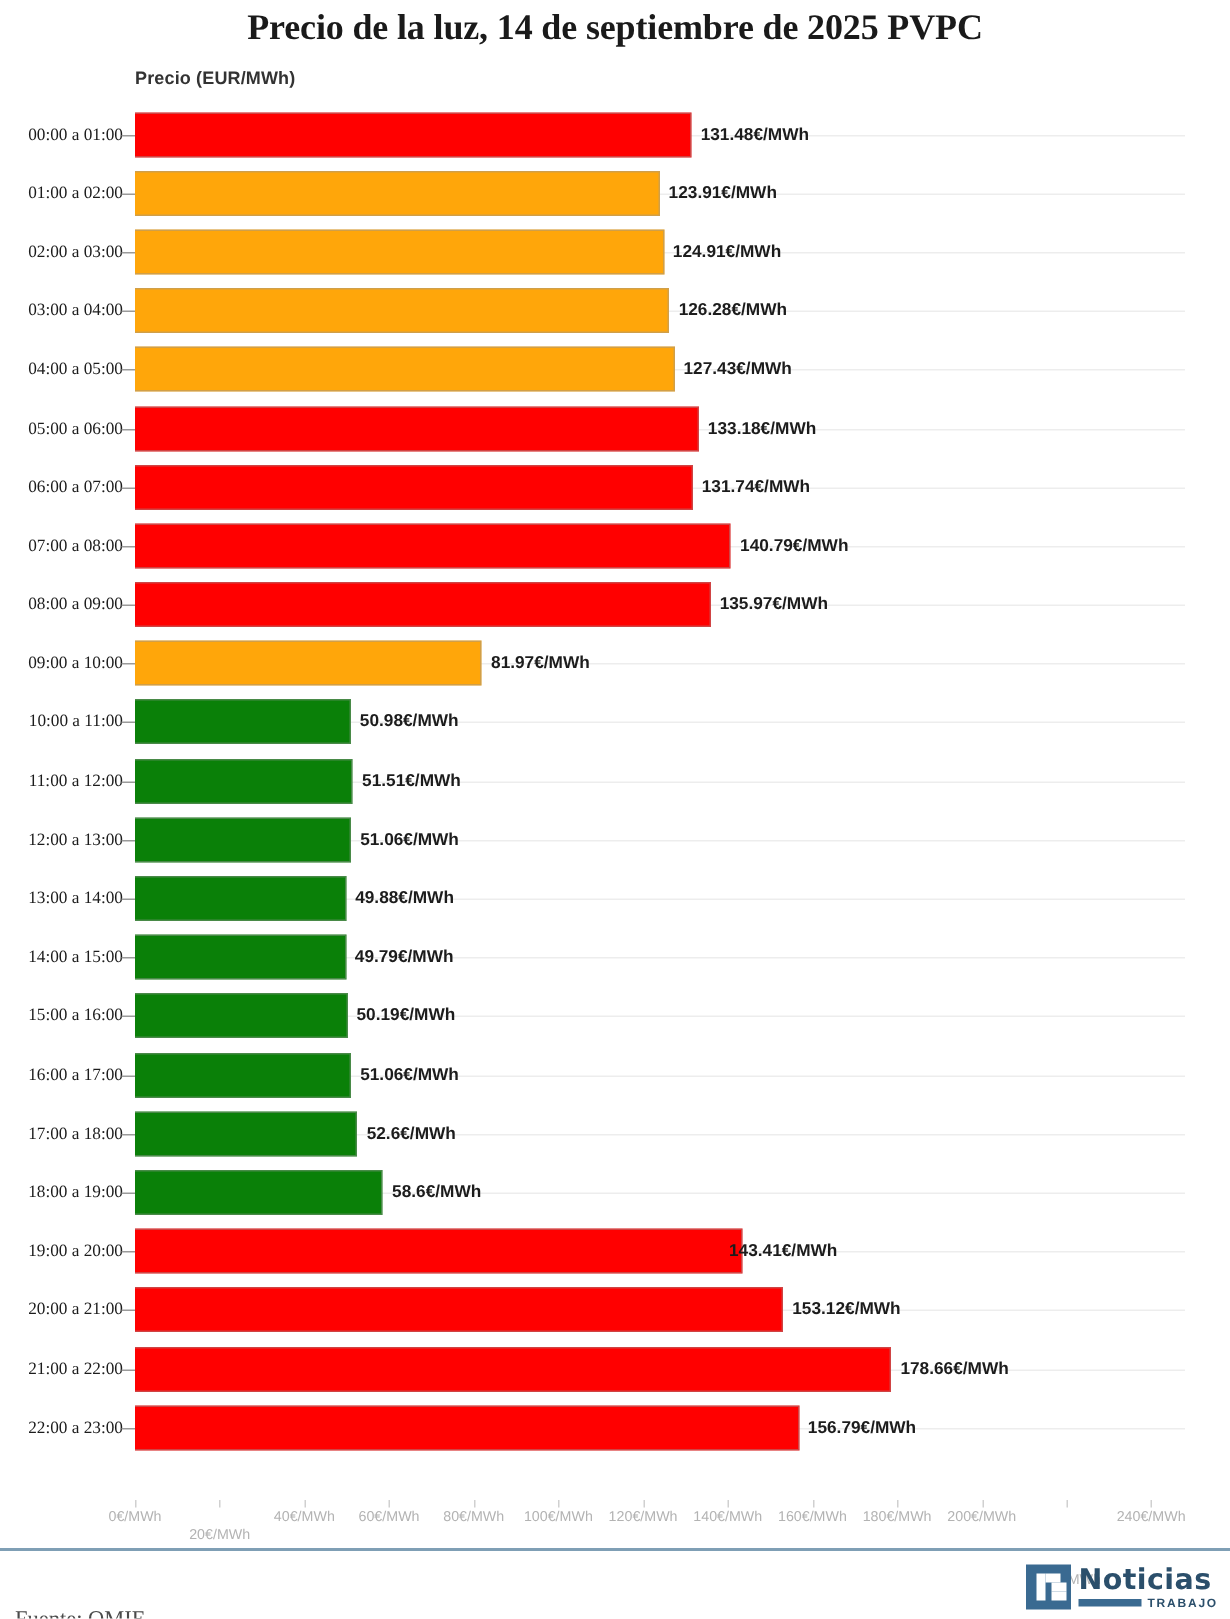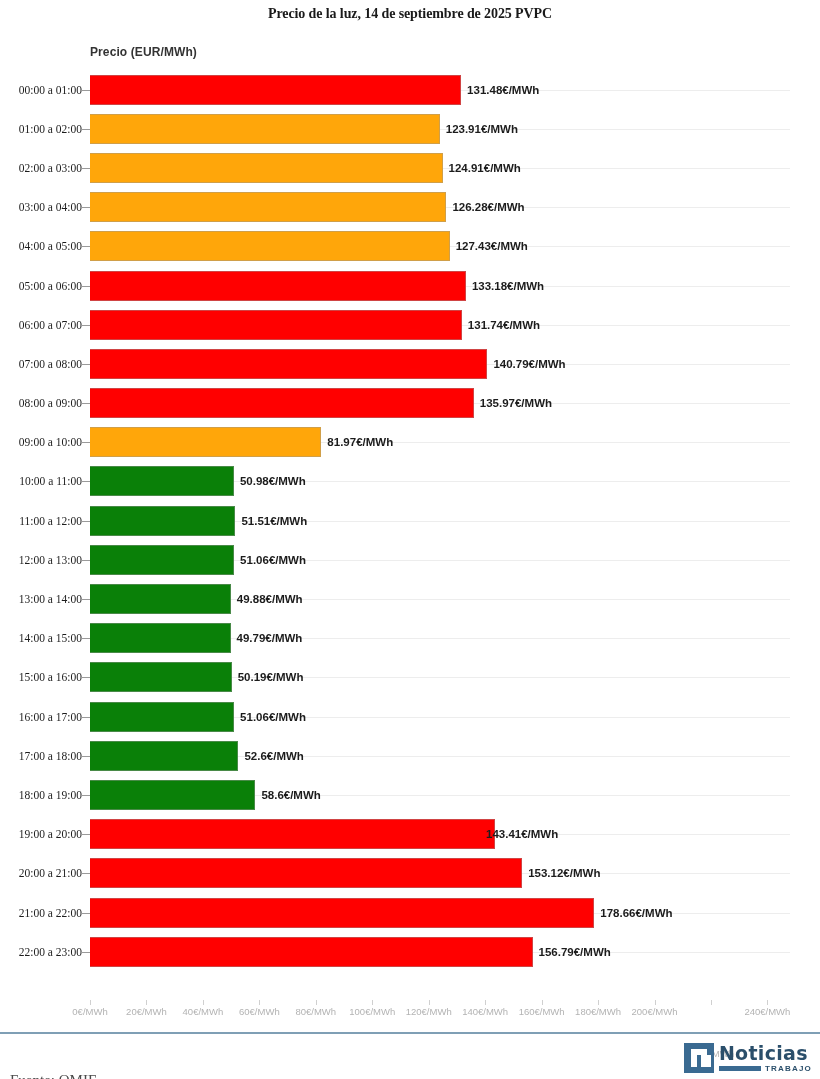--- a/index.html
+++ b/index.html
@@ -16,21 +16,21 @@
     background: #ffffff;
   }
 
   
   #chart-title {
     position: absolute;
     top: 6px; left: 0; width: 820px;
     text-align: center;
     font-family: "Liberation Serif", serif;
     font-weight: bold;
-    font-size: 14px;
+    font-size: 24px;
     color: #1a1a1a;
     letter-spacing: -0.1px;
   }
 
   
   #axis-title {
     position: absolute;
     top: 45px; left: 90px;
     font-size: 12px;
     font-weight: bold;
@@ -353,21 +353,21 @@
         <div class="tickmark"></div>
         <div class="bar" style="width: 442.552px; background: rgb(255, 0, 0);"></div>
         <div class="bar-value" style="left: 538.552px;">156.79€/MWh</div>
       </div>
     </div>
 
   <div id="xaxis">
       <div class="xtick-line" style="left: 90px;"></div>
       <div class="xtick-label" style="left: 90px;">0€/MWh</div>
       <div class="xtick-line" style="left: 146.452px;"></div>
-      <div class="xtick-label" style="left: 146.452px;">20€/MWh</div>
+      <div class="xtick-label" style="left: 146.452px; margin-top: 12px;">20€/MWh</div>
       <div class="xtick-line" style="left: 202.903px;"></div>
       <div class="xtick-label" style="left: 202.903px;">40€/MWh</div>
       <div class="xtick-line" style="left: 259.355px;"></div>
       <div class="xtick-label" style="left: 259.355px;">60€/MWh</div>
       <div class="xtick-line" style="left: 315.806px;"></div>
       <div class="xtick-label" style="left: 315.806px;">80€/MWh</div>
       <div class="xtick-line" style="left: 372.258px;"></div>
       <div class="xtick-label" style="left: 372.258px;">100€/MWh</div>
       <div class="xtick-line" style="left: 428.71px;"></div>
       <div class="xtick-label" style="left: 428.71px;">120€/MWh</div>

